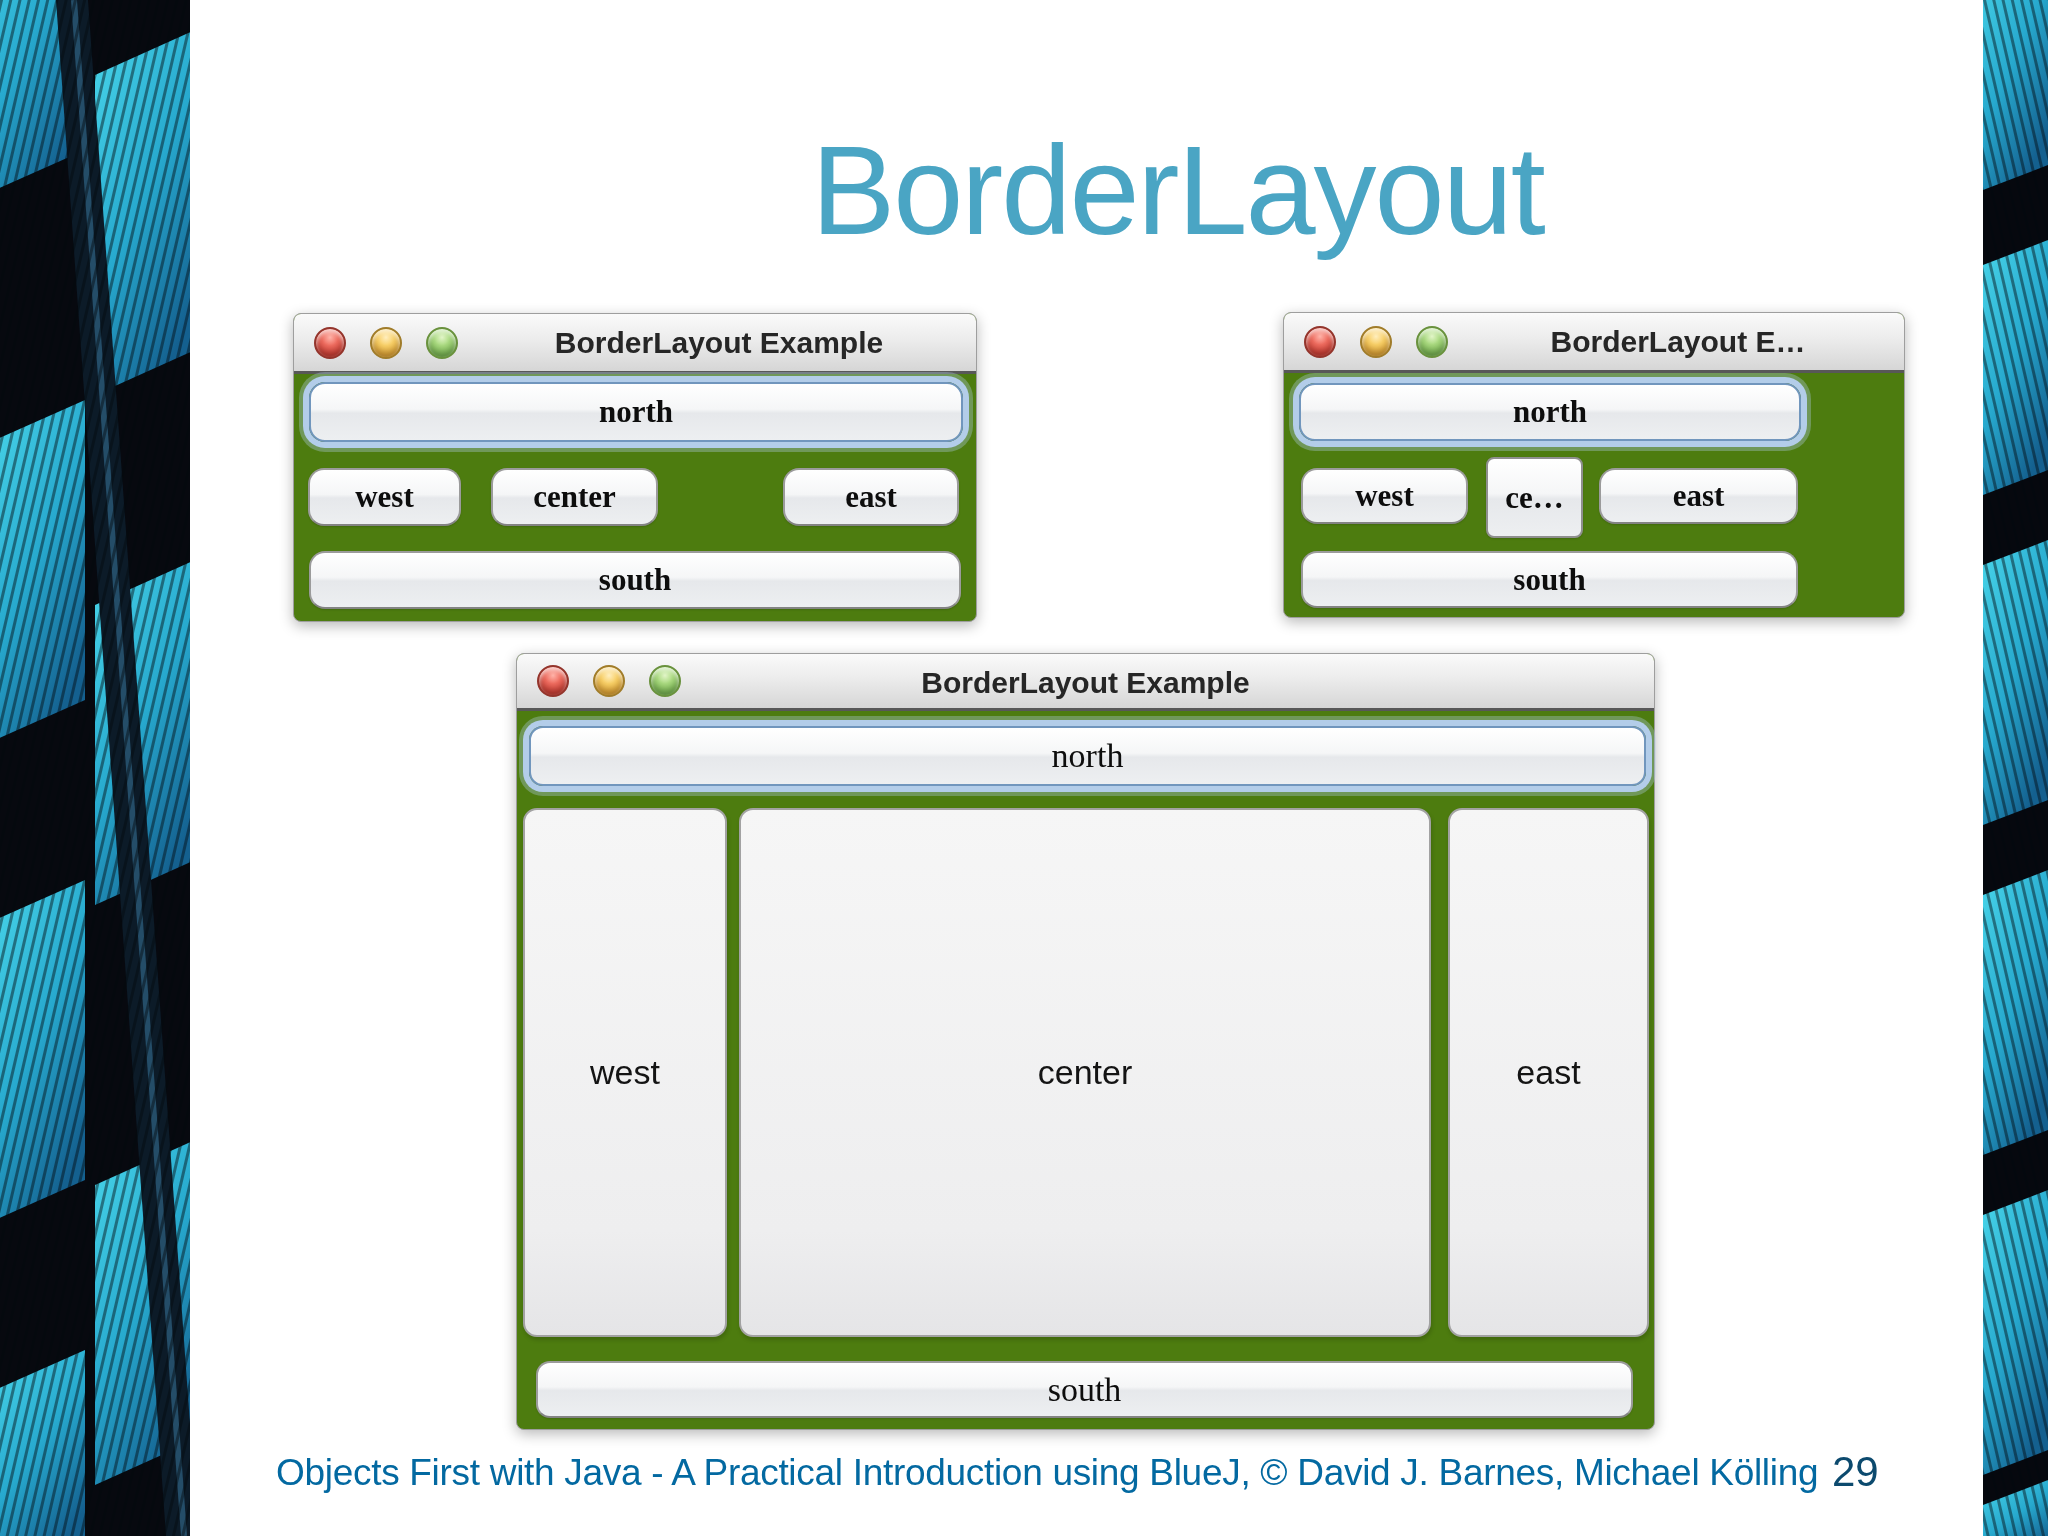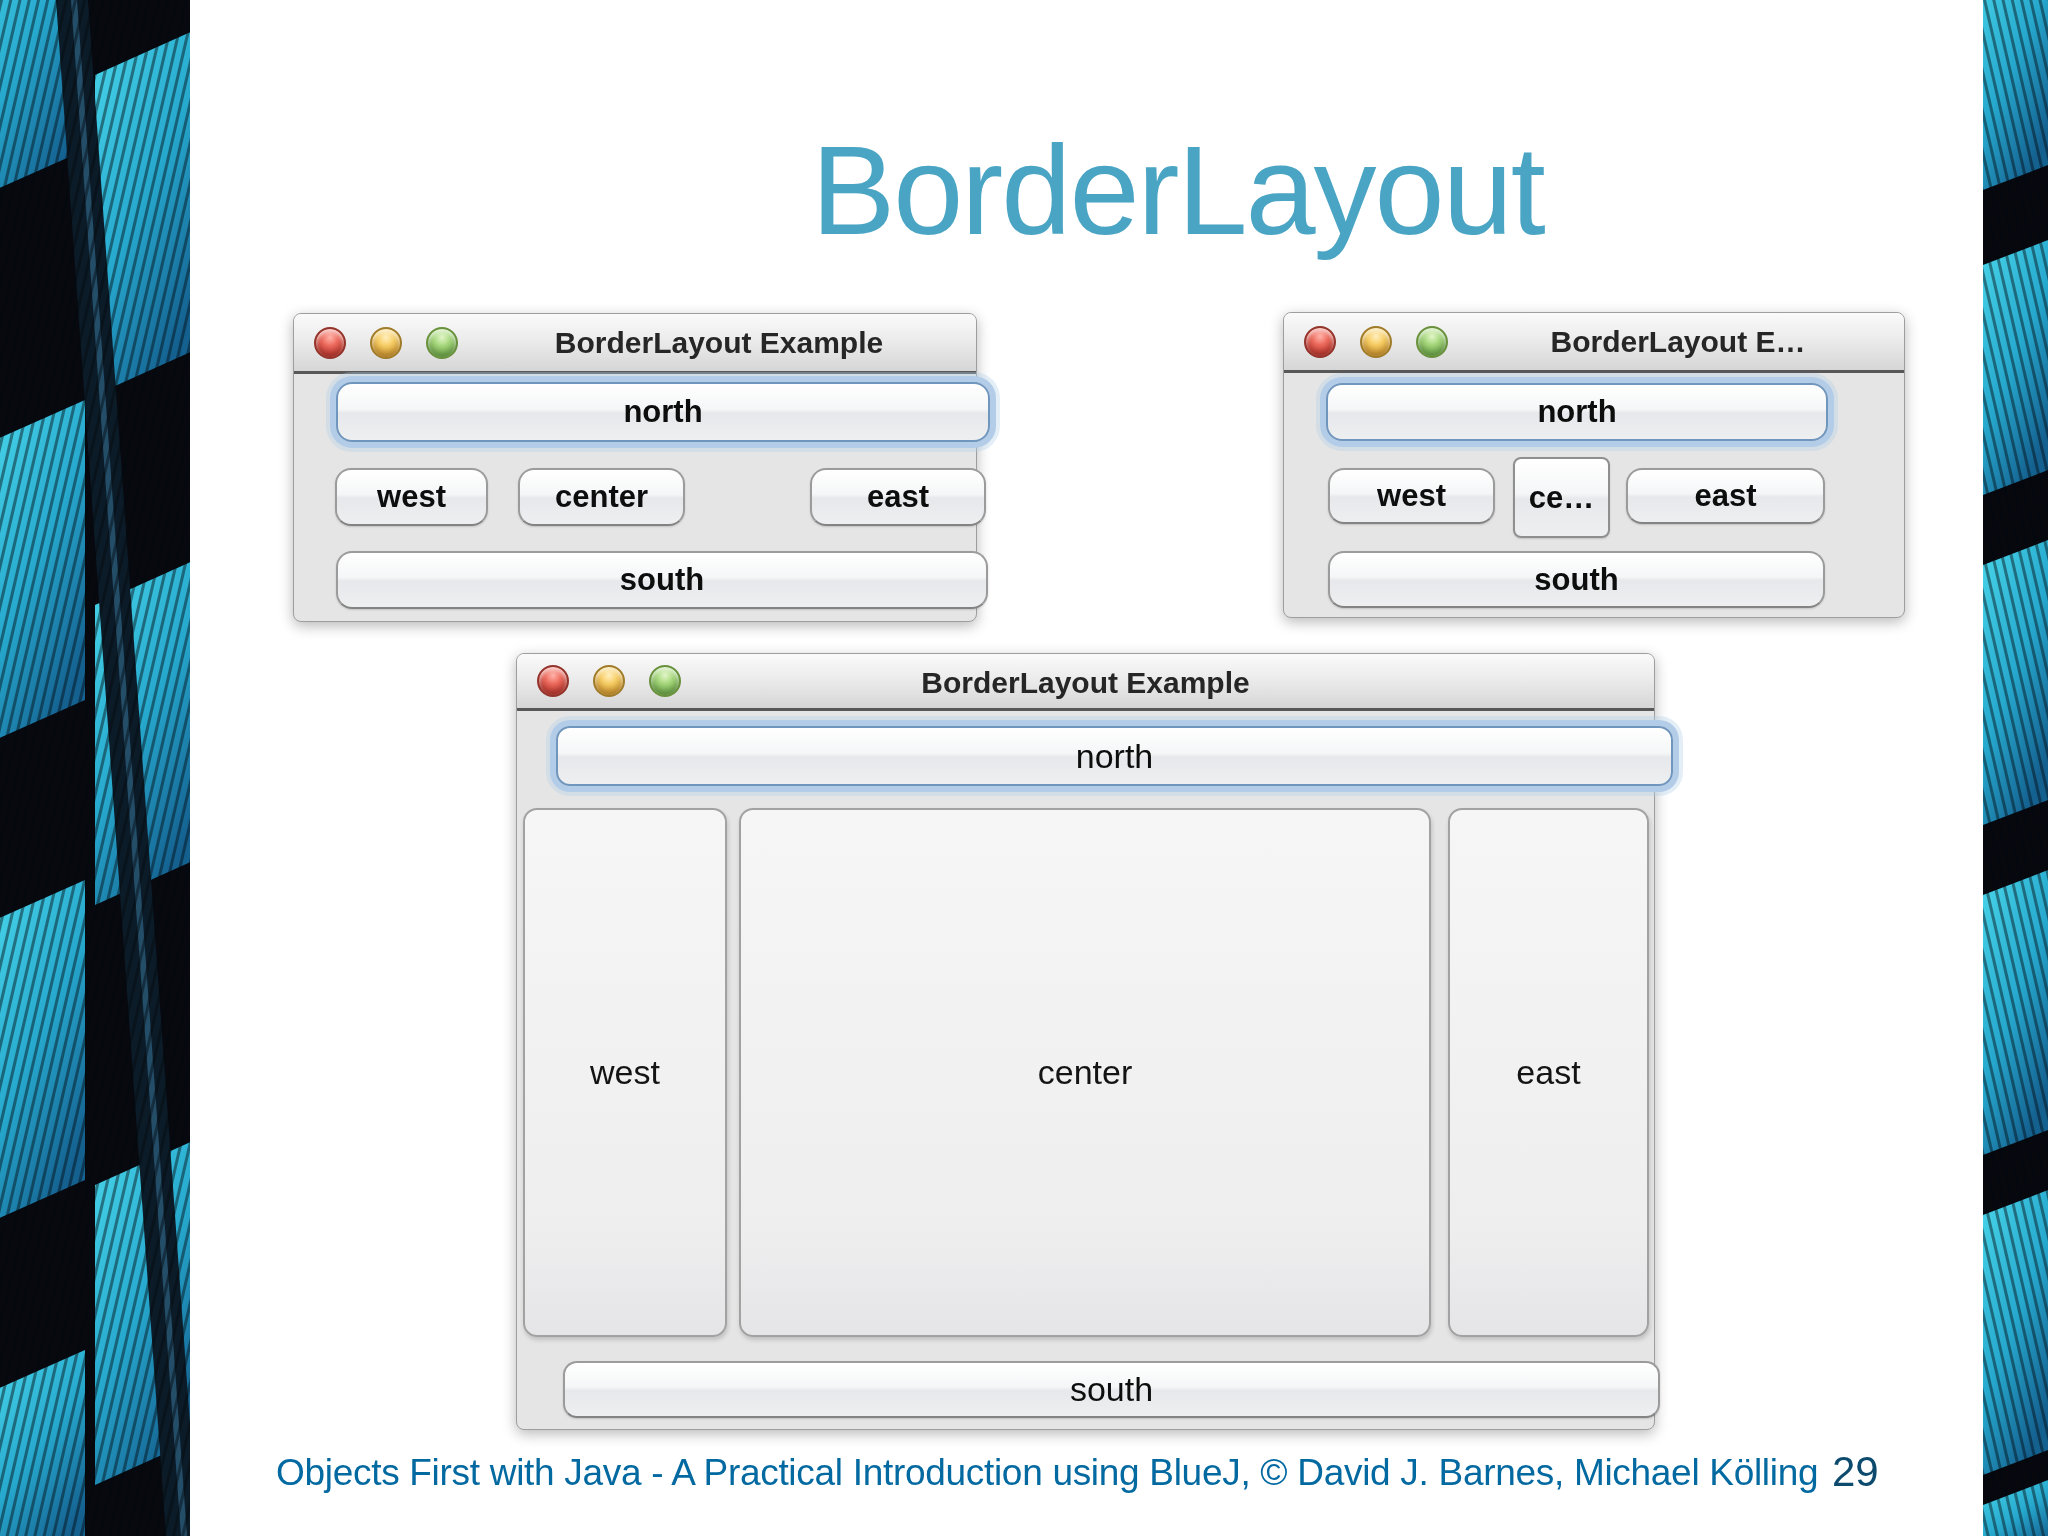--- a/index.html
+++ b/index.html
@@ -15,21 +15,21 @@
 
   
   .slide-title{
     position:absolute;left:190px;top:118px;width:1975px;
     text-align:center;font-size:126px;font-weight:400;letter-spacing:-2px;
     color:#4aa5c4;
   }
 
   
   .mac-window{
-    position:absolute;background:#e5e5e5;border:1px solid #9e9e9e;
+    position:absolute;background:#4d7c0f;border:1px solid #9e9e9e;
     border-radius:8px;box-shadow:0 4px 14px rgba(0,0,0,.28);
     box-sizing:border-box;
   }
   .titlebar{
     position:absolute;left:0;top:0;right:0;height:60px;
     border-radius:7px 7px 0 0;
     background:linear-gradient(180deg,#fafafa 0%,#ececec 45%,#d6d6d6 100%);
     border-bottom:3px solid #585858;
     display:flex;align-items:center;gap:24px;padding:0 20px;
     box-sizing:border-box;
@@ -49,23 +49,23 @@
   }
   .light.red{background:radial-gradient(circle at 50% 30%,#ffb3a9 0%,#ee6b5e 35%,#d9453a 70%,#c03a31 100%);border-color:#93352c;}
   .light.yellow{background:radial-gradient(circle at 50% 30%,#ffeebe 0%,#f8cf66 35%,#eeb03c 70%,#d99a2e 100%);border-color:#a07c2a;}
   .light.green{background:radial-gradient(circle at 50% 30%,#e2f5c8 0%,#a8d97e 35%,#83c25a 70%,#6aa844 100%);border-color:#69913d;}
 
   
   .aqua{
     position:absolute;display:flex;align-items:center;justify-content:center;
     background:linear-gradient(180deg,#ffffff 0%,#f5f6f7 45%,#e6e8eb 52%,#edeff1 100%);
     border:2px solid #9b9b9b;border-bottom-color:#838383;border-radius:16px;
-    font-family:Liberation Sans, sans-serif;font-size:31px;font-weight:700;color:#0d0d0d;
+    font-family:Liberation Serif, serif;font-size:31px;font-weight:700;color:#0d0d0d;
     box-shadow:0 1px 2px rgba(0,0,0,.15);box-sizing:border-box;padding:0;cursor:default;
-    white-space:nowrap;overflow:hidden;margin-left:27px;
+    white-space:nowrap;overflow:hidden;
   }
   .aqua.focused{
     border:2px solid #7196bd;
     box-shadow:0 0 0 6px #b3cde9, 0 0 0 10px rgba(179,205,233,.35);
   }
   .aqua.square{border-radius:8px;border-color:#8f8f8f;}
   .panel{
     position:absolute;display:flex;align-items:center;justify-content:center;
     background:linear-gradient(180deg,#f6f6f6 0%,#eeeeef 80%,#e5e5e7 100%);
     border:2px solid #a2a2a2;border-radius:14px;box-sizing:border-box;

